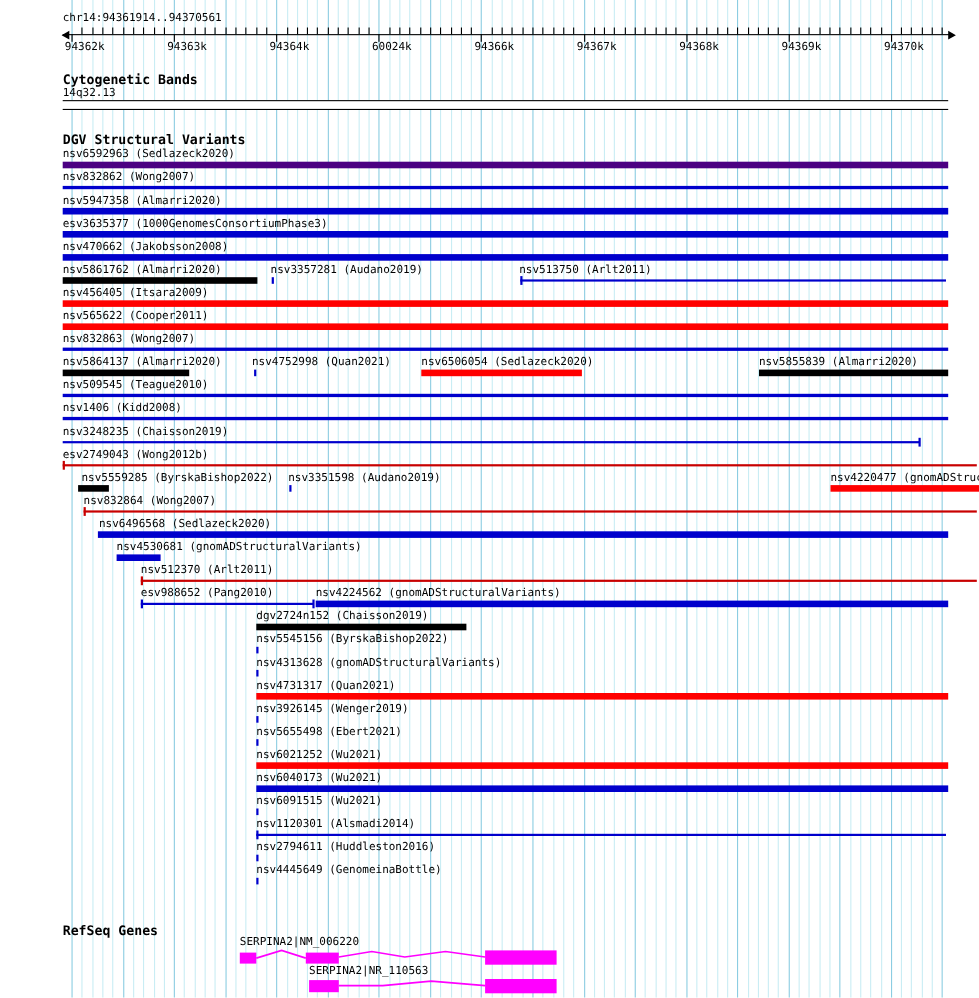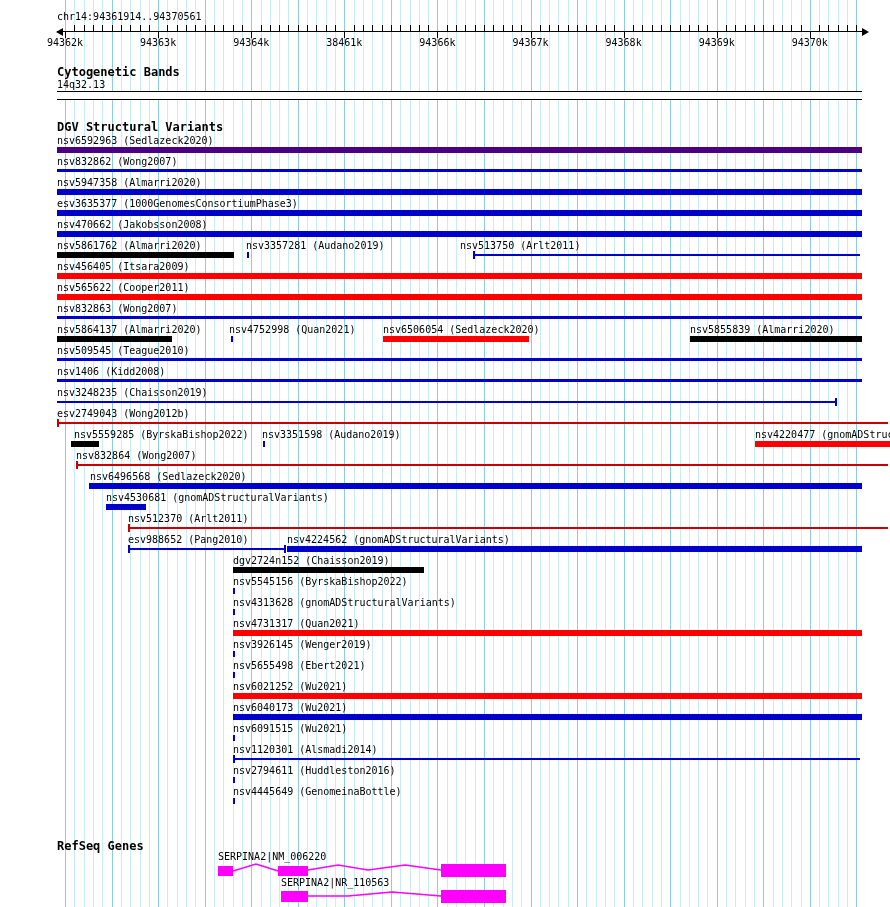--- a/index.html
+++ b/index.html
@@ -5,21 +5,21 @@
   html,body{margin:0;padding:0;background:#ffffff;}
   body{width:890px;height:907px;overflow:hidden;position:relative;
        font-family:"DejaVu Sans Mono",monospace;color:#000;}
   .abs{position:absolute;}
   .lbl{position:absolute;font-size:10px;line-height:11px;white-space:nowrap;color:#000;}
   .hdr{position:absolute;font-size:12px;line-height:13px;font-weight:bold;white-space:nowrap;color:#000;}
   .vline{position:absolute;width:1px;top:0;height:907px;}
   .glyph{position:absolute;}
   .ruler-line{position:absolute;background:#000;height:1px;}
   .tickmark{position:absolute;background:#000;width:1px;}
-  .ruler-label{position:absolute;font-size:10px;width:60px;text-align:center;white-space:nowrap;}
+  .ruler-label{position:absolute;font-size:10px;width:60px;text-align:right;white-space:nowrap;}
   .arrow{position:absolute;width:0;height:0;border-top:4px solid transparent;border-bottom:4px solid transparent;}
   .arrow.right{border-left:7px solid #000;}
   .arrow.left{border-right:7px solid #000;}
   .bandbox{position:absolute;border-top:1px solid #000;border-bottom:1px solid #000;background:#fff;}
   svg.genes{position:absolute;left:0;top:0;pointer-events:none;}
 </style>
 </head>
 <body>
 
 <div id="grid" class="abs" style="left:0;top:0;width:890px;height:907px;">
@@ -197,21 +197,21 @@
     <div class="tickmark" style="left: 800.5px; top: 25px; height: 6px;"></div>
     <div class="tickmark" style="left: 809.8px; top: 31px; height: 7px;"></div>
     <div class="tickmark" style="left: 819.1px; top: 25px; height: 6px;"></div>
     <div class="tickmark" style="left: 828.4px; top: 25px; height: 6px;"></div>
     <div class="tickmark" style="left: 837.7px; top: 25px; height: 6px;"></div>
     <div class="tickmark" style="left: 847px; top: 25px; height: 6px;"></div>
     <div class="tickmark" style="left: 856.4px; top: 25px; height: 6px;"></div>
     <div class="ruler-label" style="left: 35px; top: 37px;">94362k</div>
     <div class="ruler-label" style="left: 128.1px; top: 37px;">94363k</div>
     <div class="ruler-label" style="left: 221.2px; top: 37px;">94364k</div>
-    <div class="ruler-label" style="left: 314.3px; top: 37px;">38461k</div>
+    <div class="ruler-label" style="left: 314.3px; top: 37px;">60024k</div>
     <div class="ruler-label" style="left: 407.4px; top: 37px;">94366k</div>
     <div class="ruler-label" style="left: 500.5px; top: 37px;">94367k</div>
     <div class="ruler-label" style="left: 593.6px; top: 37px;">94368k</div>
     <div class="ruler-label" style="left: 686.7px; top: 37px;">94369k</div>
     <div class="ruler-label" style="left: 779.8px; top: 37px;">94370k</div>
   </div>
 
 <div class="lbl" style="left:57px;top:11px;">chr14:94361914..94370561</div>
 <div class="hdr" id="cyto-title" style="left: 57px; top: 66px;">Cytogenetic Bands</div>
 <div class="lbl" id="cyto-label" style="left: 57px; top: 79px;">14q32.13</div>
@@ -227,21 +227,21 @@
     <div class="lbl" style="left: 57px; top: 177px;">nsv5947358 (Almarri2020)</div>
     <div class="glyph" style="left: 57px; top: 189px; width: 805px; height: 6px; background: rgb(0, 0, 204);"></div>
     <div class="lbl" style="left: 57px; top: 198px;">esv3635377 (1000GenomesConsortiumPhase3)</div>
     <div class="glyph" style="left: 57px; top: 210px; width: 805px; height: 6px; background: rgb(0, 0, 204);"></div>
     <div class="lbl" style="left: 57px; top: 219px; text-align: right;">nsv470662 (Jakobsson2008)</div>
     <div class="glyph" style="left: 57px; top: 231px; width: 805px; height: 6px; background: rgb(0, 0, 204);"></div>
     <div class="lbl" style="left: 57px; top: 240px;">nsv5861762 (Almarri2020)</div>
     <div class="glyph" style="left: 57px; top: 252px; width: 177px; height: 6px; background: rgb(0, 0, 0);"></div>
     <div class="lbl" style="left: 246px; top: 240px;">nsv3357281 (Audano2019)</div>
     <div class="glyph" style="left: 247px; top: 252px; width: 2px; height: 6px; background: rgb(0, 0, 204);"></div>
-    <div class="lbl" style="left: 460px; top: 240px;">nsv513750 (Arlt2011)</div>
+    <div class="lbl" style="left: 472px; top: 240px;">nsv513750 (Arlt2011)</div>
     <div class="glyph" style="left: 473px; top: 254px; width: 387px; height: 2px; background: rgb(0, 0, 204);"></div>
     <div class="glyph" style="left: 473px; top: 251px; width: 2px; height: 8px; background: rgb(0, 0, 204);"></div>
     <div class="lbl" style="left: 57px; top: 261px;">nsv456405 (Itsara2009)</div>
     <div class="glyph" style="left: 57px; top: 273px; width: 805px; height: 6px; background: rgb(255, 0, 0);"></div>
     <div class="lbl" style="left: 57px; top: 282px;">nsv565622 (Cooper2011)</div>
     <div class="glyph" style="left: 57px; top: 294px; width: 805px; height: 6px; background: rgb(255, 0, 0);"></div>
     <div class="lbl" style="left: 57px; top: 303px;">nsv832863 (Wong2007)</div>
     <div class="glyph" style="left: 57px; top: 316px; width: 805px; height: 3px; background: rgb(0, 0, 204);"></div>
     <div class="lbl" style="left: 57px; top: 324px;">nsv5864137 (Almarri2020)</div>
     <div class="glyph" style="left: 57px; top: 336px; width: 115px; height: 6px; background: rgb(0, 0, 0);"></div>

